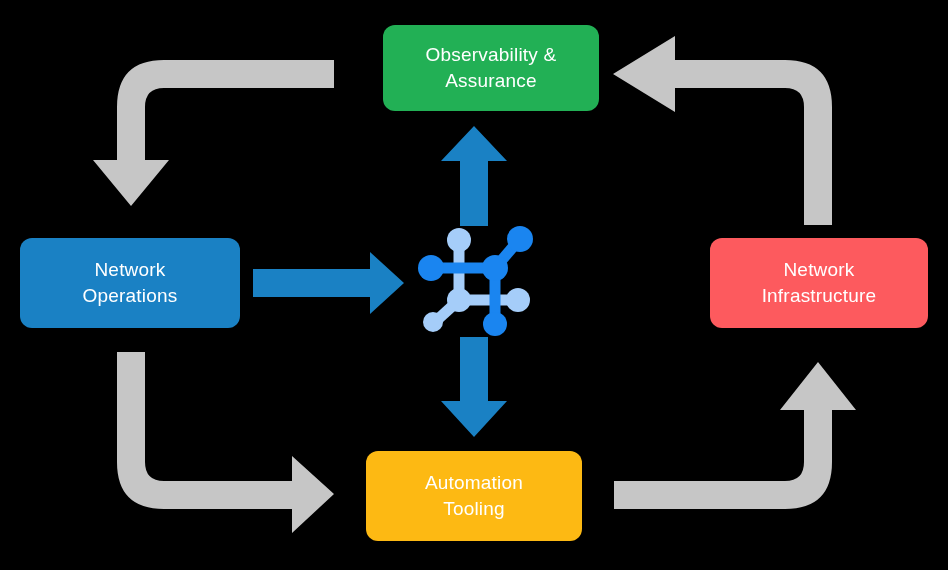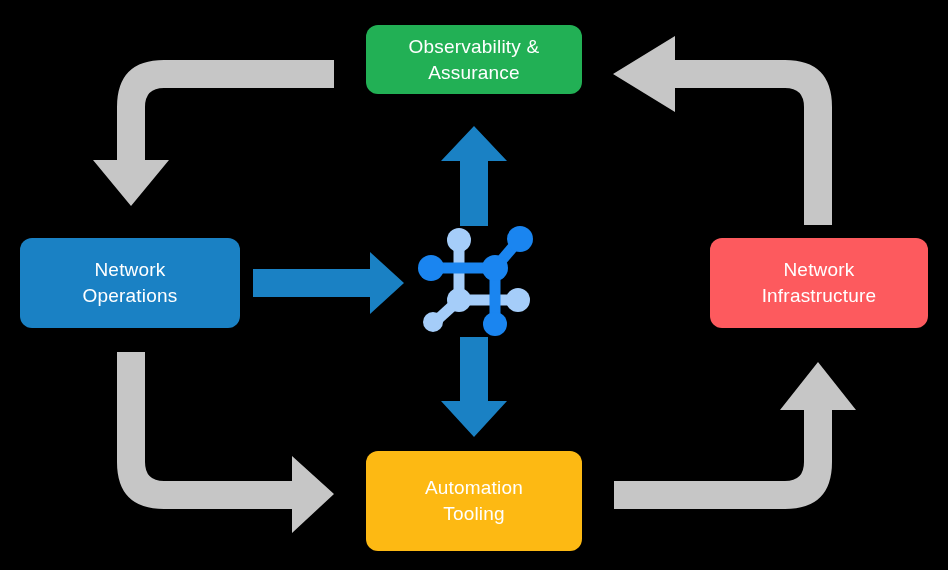--- a/index.html
+++ b/index.html
@@ -25,30 +25,30 @@
     color: #ffffff;
     font-size: 19px;
     line-height: 1.35;
     font-weight: 400;
     letter-spacing: 0.2px;
     box-sizing: border-box;
     padding: 6px 10px;
     white-space: pre-line;
   }
   #box-observability {
-    left: 366px; top: 25px; width: 216px; height: 69px;
+    left: 383px; top: 25px; width: 216px; height: 86px;
   }
   #box-network-operations {
     left: 20px; top: 238px; width: 220px; height: 90px;
   }
   #box-network-infrastructure {
     left: 710px; top: 238px; width: 218px; height: 90px;
   }
   #box-automation {
-    left: 366px; top: 451px; width: 216px; height: 100px;
+    left: 366px; top: 451px; width: 216px; height: 90px;
   }
   .svg-layer {
     position: absolute;
     left: 0; top: 0;
     width: 948px;
     height: 570px;
   }
 </style>
 </head>
 <body style="background: rgb(0, 0, 0);">

